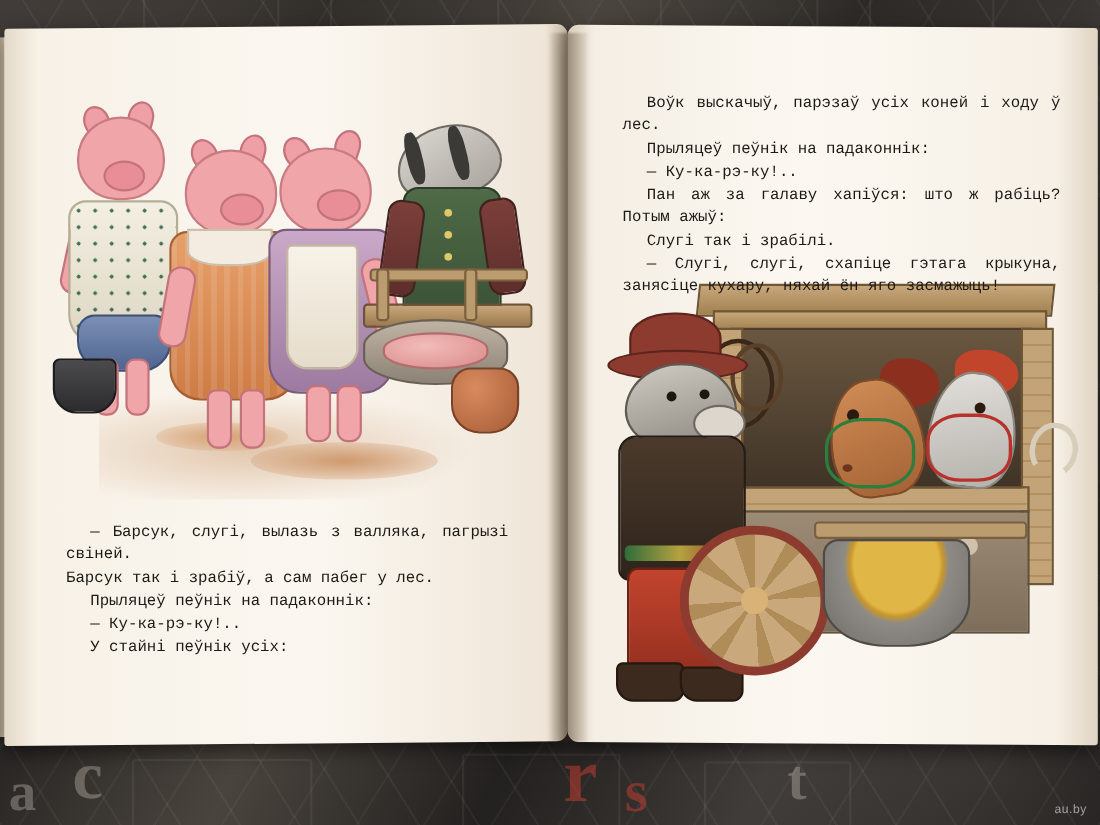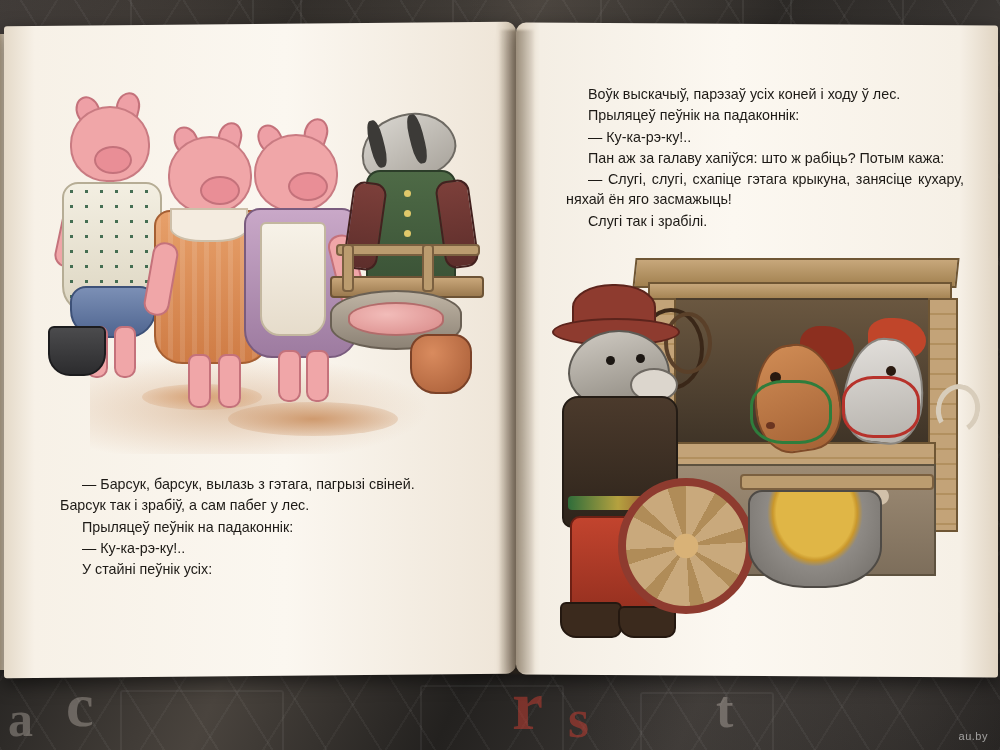--- a/index.html
+++ b/index.html
@@ -335,21 +335,21 @@
     position: absolute;
     border: 4px solid #4a3222;
     border-radius: 50%;
     background: transparent;
   }
 
   
   .textblock {
     position: absolute;
     color: #1d1a16;
-    font-family: Liberation Sans, sans-serif;
+    font-family: Liberation Mono, monospace;
     line-height: 1.42;
     text-align: justify;
   }
   .textblock p {
     margin: 0 0 1px 0;
   }
   .indent { text-indent: 22px; }
   .left-text {
     left: 60px;
     top: 450px;
@@ -508,31 +508,31 @@
         <div class="boot" style="left:16px;top:318px;width:58px;height:32px;"></div>
         <div class="boot" style="left:74px;top:322px;width:54px;height:28px;"></div>
       </div>
 
       <div class="wheel" style="left:66px;top:226px;width:120px;height:120px;"></div>
       <div class="grain-pot" style="left:196px;top:238px;width:130px;height:94px;"></div>
       <div class="rail" style="left:188px;top:222px;width:190px;height:12px;"></div>
     </div>
 
     <div class="textblock left-text">
-      <p class="indent">— Барсук, барсук, вылазь з гэтага, пагрызі свіней.</p>
+      <p class="indent">— Барсук, слугі, вылазь з валляка, пагрызі свіней.</p>
       <p>Барсук так і зрабіў, а сам пабег у лес.</p>
       <p class="indent">Прыляцеў пеўнік на падаконнік:</p>
       <p class="indent">— Ку-ка-рэ-ку!..</p>
       <p class="indent">У стайні пеўнік усіх:</p>
     </div>
 
     <div class="textblock right-text">
       <p class="indent">Воўк выскачыў, парэзаў усіх коней і ходу ў лес.</p>
       <p class="indent">Прыляцеў пеўнік на падаконнік:</p>
       <p class="indent">— Ку-ка-рэ-ку!..</p>
-      <p class="indent">Пан аж за галаву хапіўся: што ж рабіць? Потым кажа:</p>
+      <p class="indent">Пан аж за галаву хапіўся: што ж рабіць? Потым ажыў:</p>
+      <p class="indent">Слугі так і зрабілі.</p>
       <p class="indent">— Слугі, слугі, схапіце гэтага крыкуна, занясіце кухару, няхай ён яго засмажыць!</p>
-      <p class="indent">Слугі так і зрабілі.</p>
     </div>
   </div>
 
   <div class="watermark">au.by</div>
 </div>
 
 </body></html>

